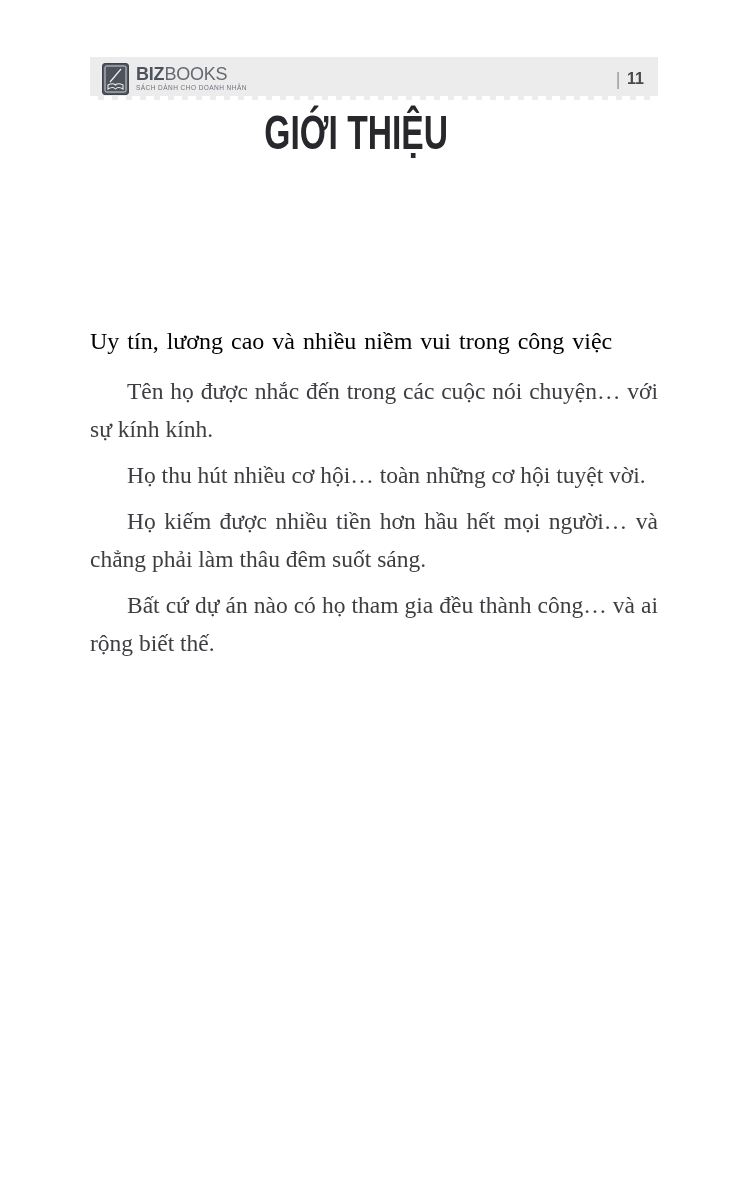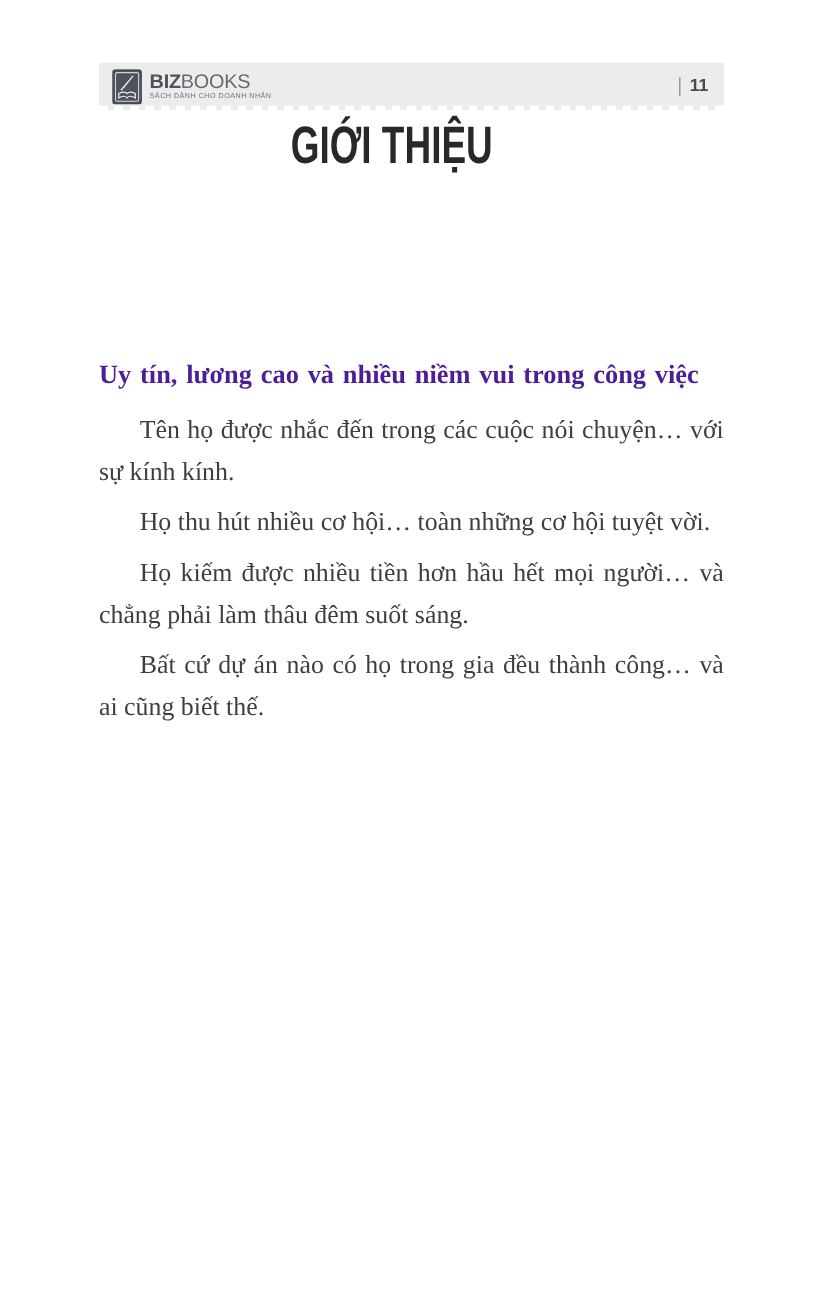--- a/index.html
+++ b/index.html
@@ -118,24 +118,24 @@
     position: absolute;
     top: 0;
     left: 90px;
     width: 568px;
     padding-top: 322px;
     box-sizing: border-box;
   }
   .section-heading {
     margin: 0 0 12px 0;
     font-family: "Liberation Serif", "DejaVu Serif", serif;
-    font-weight: 700;
+    font-weight: 400;
     font-size: 24px;
     line-height: 38px;
-    color: #4c1d95;
+    color: #000000;
     text-align: justify;
     word-spacing: 2px;
   }
   .content p {
     margin: 0 0 8px 0;
     font-family: "Liberation Serif", "DejaVu Serif", serif;
     font-size: 23.5px;
     line-height: 38px;
     color: #3e3e42;
     text-align: justify;
@@ -170,16 +170,16 @@
 
   <div class="chapter-title">
     <span>GIỚI THIỆU</span>
   </div>
 
   <div class="content">
     <h2 class="section-heading">Uy tín, lương cao và nhiều niềm vui trong công việc</h2>
     <p>Tên họ được nhắc đến trong các cuộc nói chuyện… với sự kính kính.</p>
     <p>Họ thu hút nhiều cơ hội… toàn những cơ hội tuyệt vời.</p>
     <p>Họ kiếm được nhiều tiền hơn hầu hết mọi người… và chẳng phải làm thâu đêm suốt sáng.</p>
-    <p>Bất cứ dự án nào có họ trong gia đều thành công… và ai cũng biết thế.</p>
+    <p>Bất cứ dự án nào có họ tham gia đều thành công… và ai rộng biết thế.</p>
   </div>
 
 </div>
 
 </body></html>

